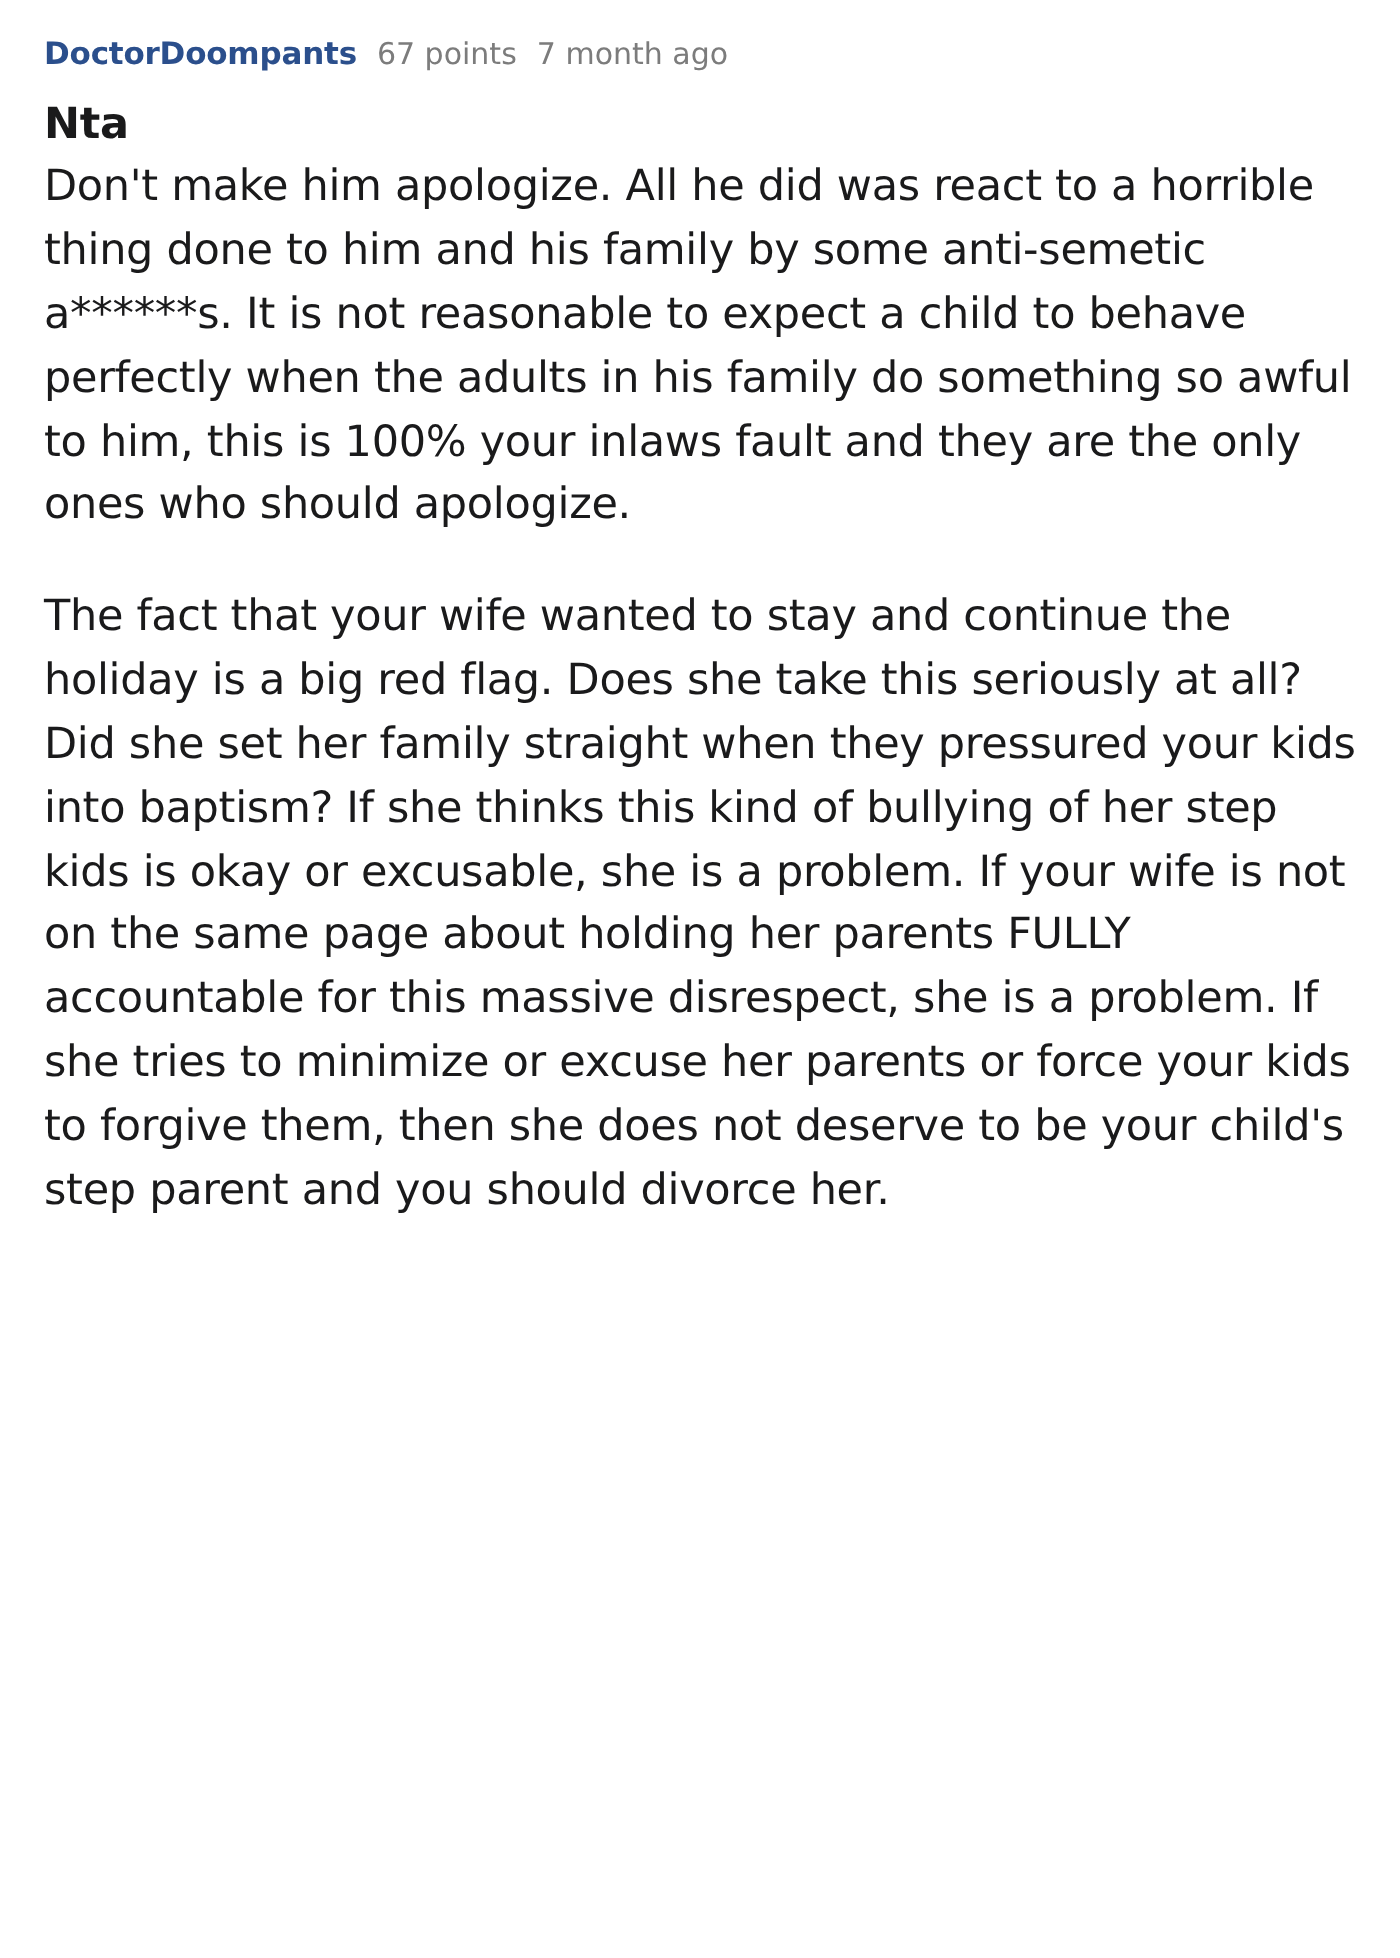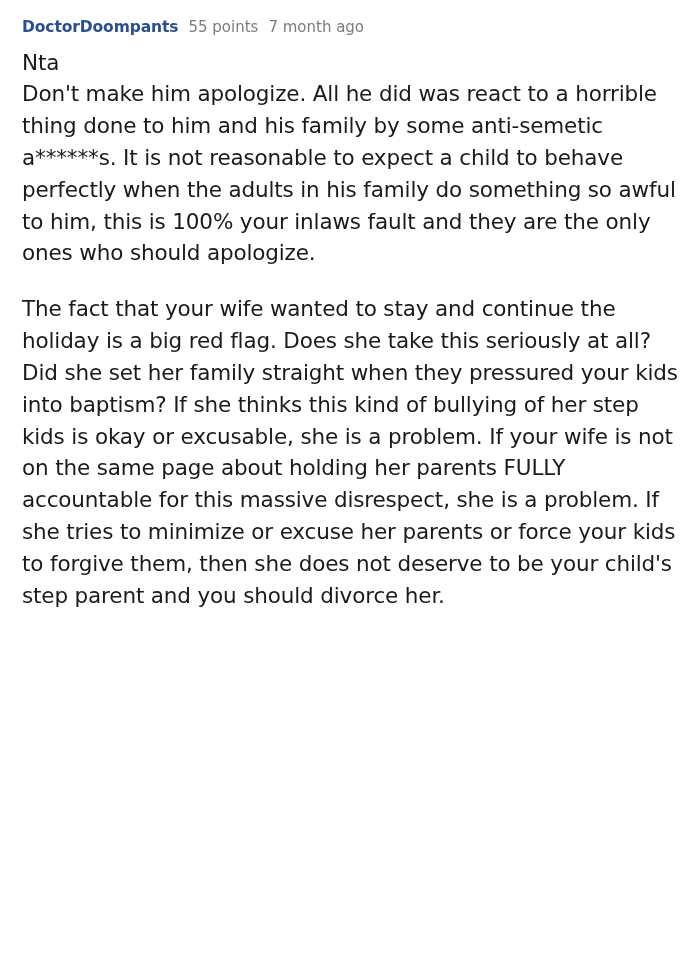--- a/index.html
+++ b/index.html
@@ -43,33 +43,34 @@
     font-size: 21.5px;
     line-height: 1.48;
     color: #1a1a1b;
     letter-spacing: -0.15px;
   }
   .comment-body p {
     margin: 0 0 24px 0;
   }
   .comment-body p:first-child {
     margin-bottom: 0;
+    font-weight: bold;
   }
   .comment-body p.tight {
     margin-bottom: 0;
   }
 </style>
 </head>
 <body>
 
 <div class="comment">
 
   <div class="comment-header">
     <span class="author">DoctorDoompants</span>
-    <span class="meta">55 points</span>
+    <span class="meta">67 points</span>
     <span class="meta">7 month ago</span>
   </div>
 
   <div class="comment-body">
     <p class="tight">Nta</p>
     <p>Don't make him apologize. All he did was react to a horrible thing done to him and his family by some anti-semetic a******s. It is not reasonable to expect a child to behave perfectly when the adults in his family do something so awful to him, this is 100% your inlaws fault and they are the only ones who should apologize.</p>
     <p>The fact that your wife wanted to stay and continue the holiday is a big red flag. Does she take this seriously at all? Did she set her family straight when they pressured your kids into baptism? If she thinks this kind of bullying of her step kids is okay or excusable, she is a problem. If your wife is not on the same page about holding her parents FULLY accountable for this massive disrespect, she is a problem. If she tries to minimize or excuse her parents or force your kids to forgive them, then she does not deserve to be your child's step parent and you should divorce her.</p>
   </div>
 
 </div>

